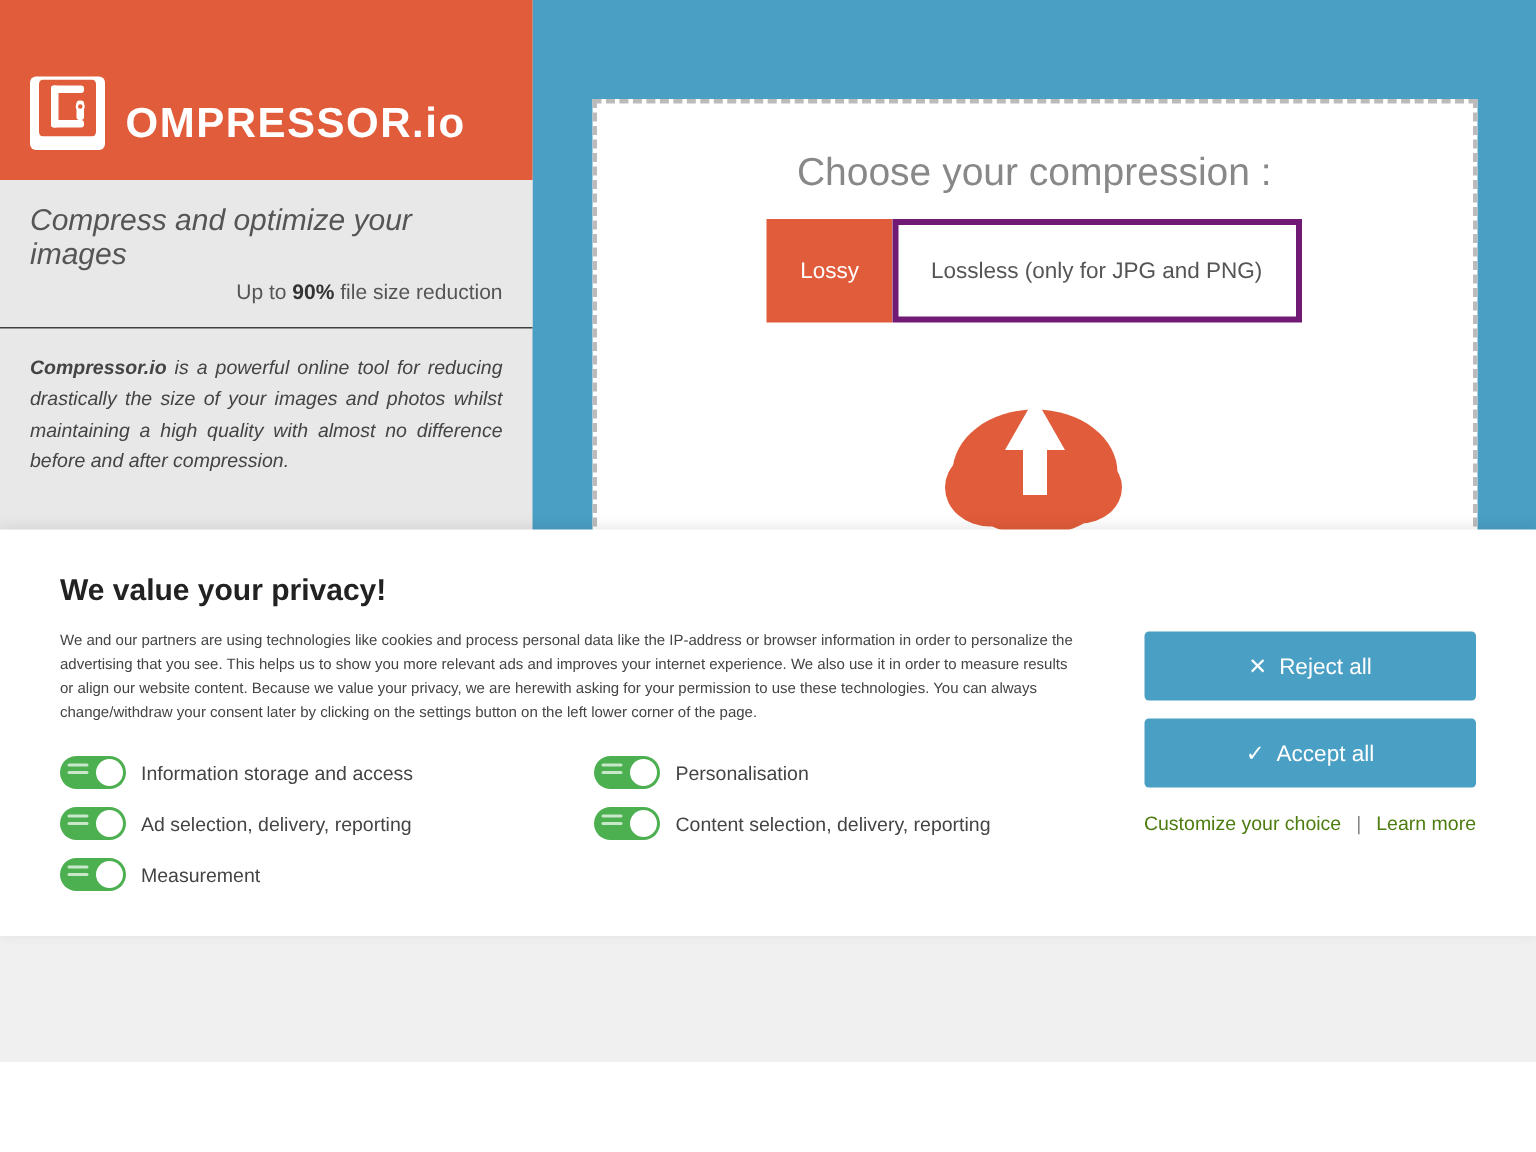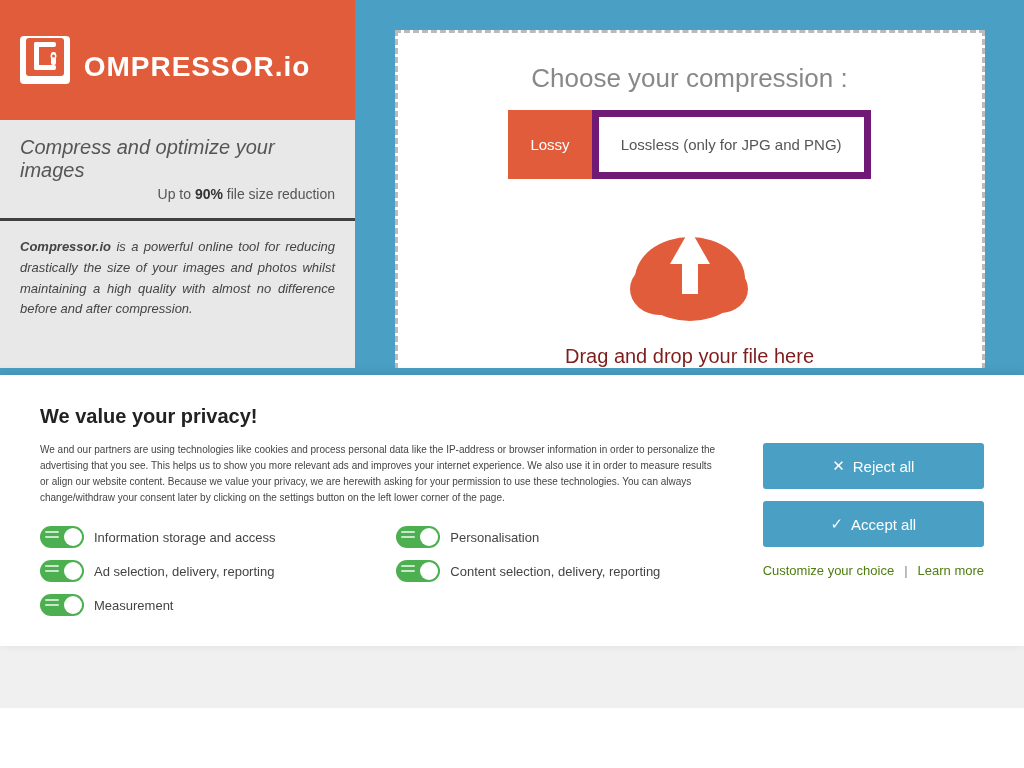--- a/index.html
+++ b/index.html
@@ -17,21 +17,21 @@
     .sidebar {
       width: 355px;
       background: #e8e8e8;
       flex-shrink: 0;
     }
 
     .logo-area {
       background: #e05c3a;
       padding: 20px;
       display: flex;
-      align-items: center;
+      align-items: flex-end;
       height: 120px;
     }
 
     .logo-text {
       color: white;
       font-size: 42px;
       font-weight: bold;
       line-height: 1;
     }
 
@@ -42,21 +42,21 @@
       border-radius: 4px;
       padding: 2px 6px;
       margin-right: 2px;
       font-size: 38px;
       font-weight: 900;
     }
 
     .tagline-area {
       background: #e8e8e8;
       padding: 16px 20px;
-      border-bottom: 3px solid #404040;
+      border-bottom: 1px solid #404040;
     }
 
     .tagline-title {
       font-size: 20px;
       color: #555;
       font-style: italic;
     }
 
     .tagline-subtitle {
       font-size: 14px;
@@ -94,20 +94,21 @@
 
     .upload-box {
       border: 3px dashed #bbb;
       background: white;
       width: 590px;
       min-height: 320px;
       display: flex;
       flex-direction: column;
       align-items: center;
       padding: 30px 20px;
+      margin-top: 36px;
     }
 
     .compression-label {
       font-size: 26px;
       color: #888;
       margin-bottom: 16px;
       font-weight: 300;
     }
 
     .compression-buttons {
@@ -121,21 +122,21 @@
       color: white;
       border: none;
       padding: 26px 22px;
       font-size: 15px;
       cursor: pointer;
     }
 
     .btn-lossless {
       background: white;
       color: #555;
-      border: 7px solid #701a75;
+      border: 4px solid #701a75;
       padding: 10px 22px;
       font-size: 15px;
       cursor: pointer;
     }
 
     .upload-icon {
       width: 140px;
       height: 120px;
       margin-bottom: 16px;
     }
@@ -147,21 +148,21 @@
     }
 
     .or-text {
       color: #888;
       font-size: 14px;
     }
 
     
     .privacy-banner {
       position: absolute;
-      top: 375px;
+      top: 353px;
       left: 0;
       width: 1024px;
       background: white;
       padding: 30px 40px 30px 40px;
       box-shadow: 0 -2px 10px rgba(0,0,0,0.1);
       display: flex;
       gap: 40px;
     }
 
     .privacy-content {

